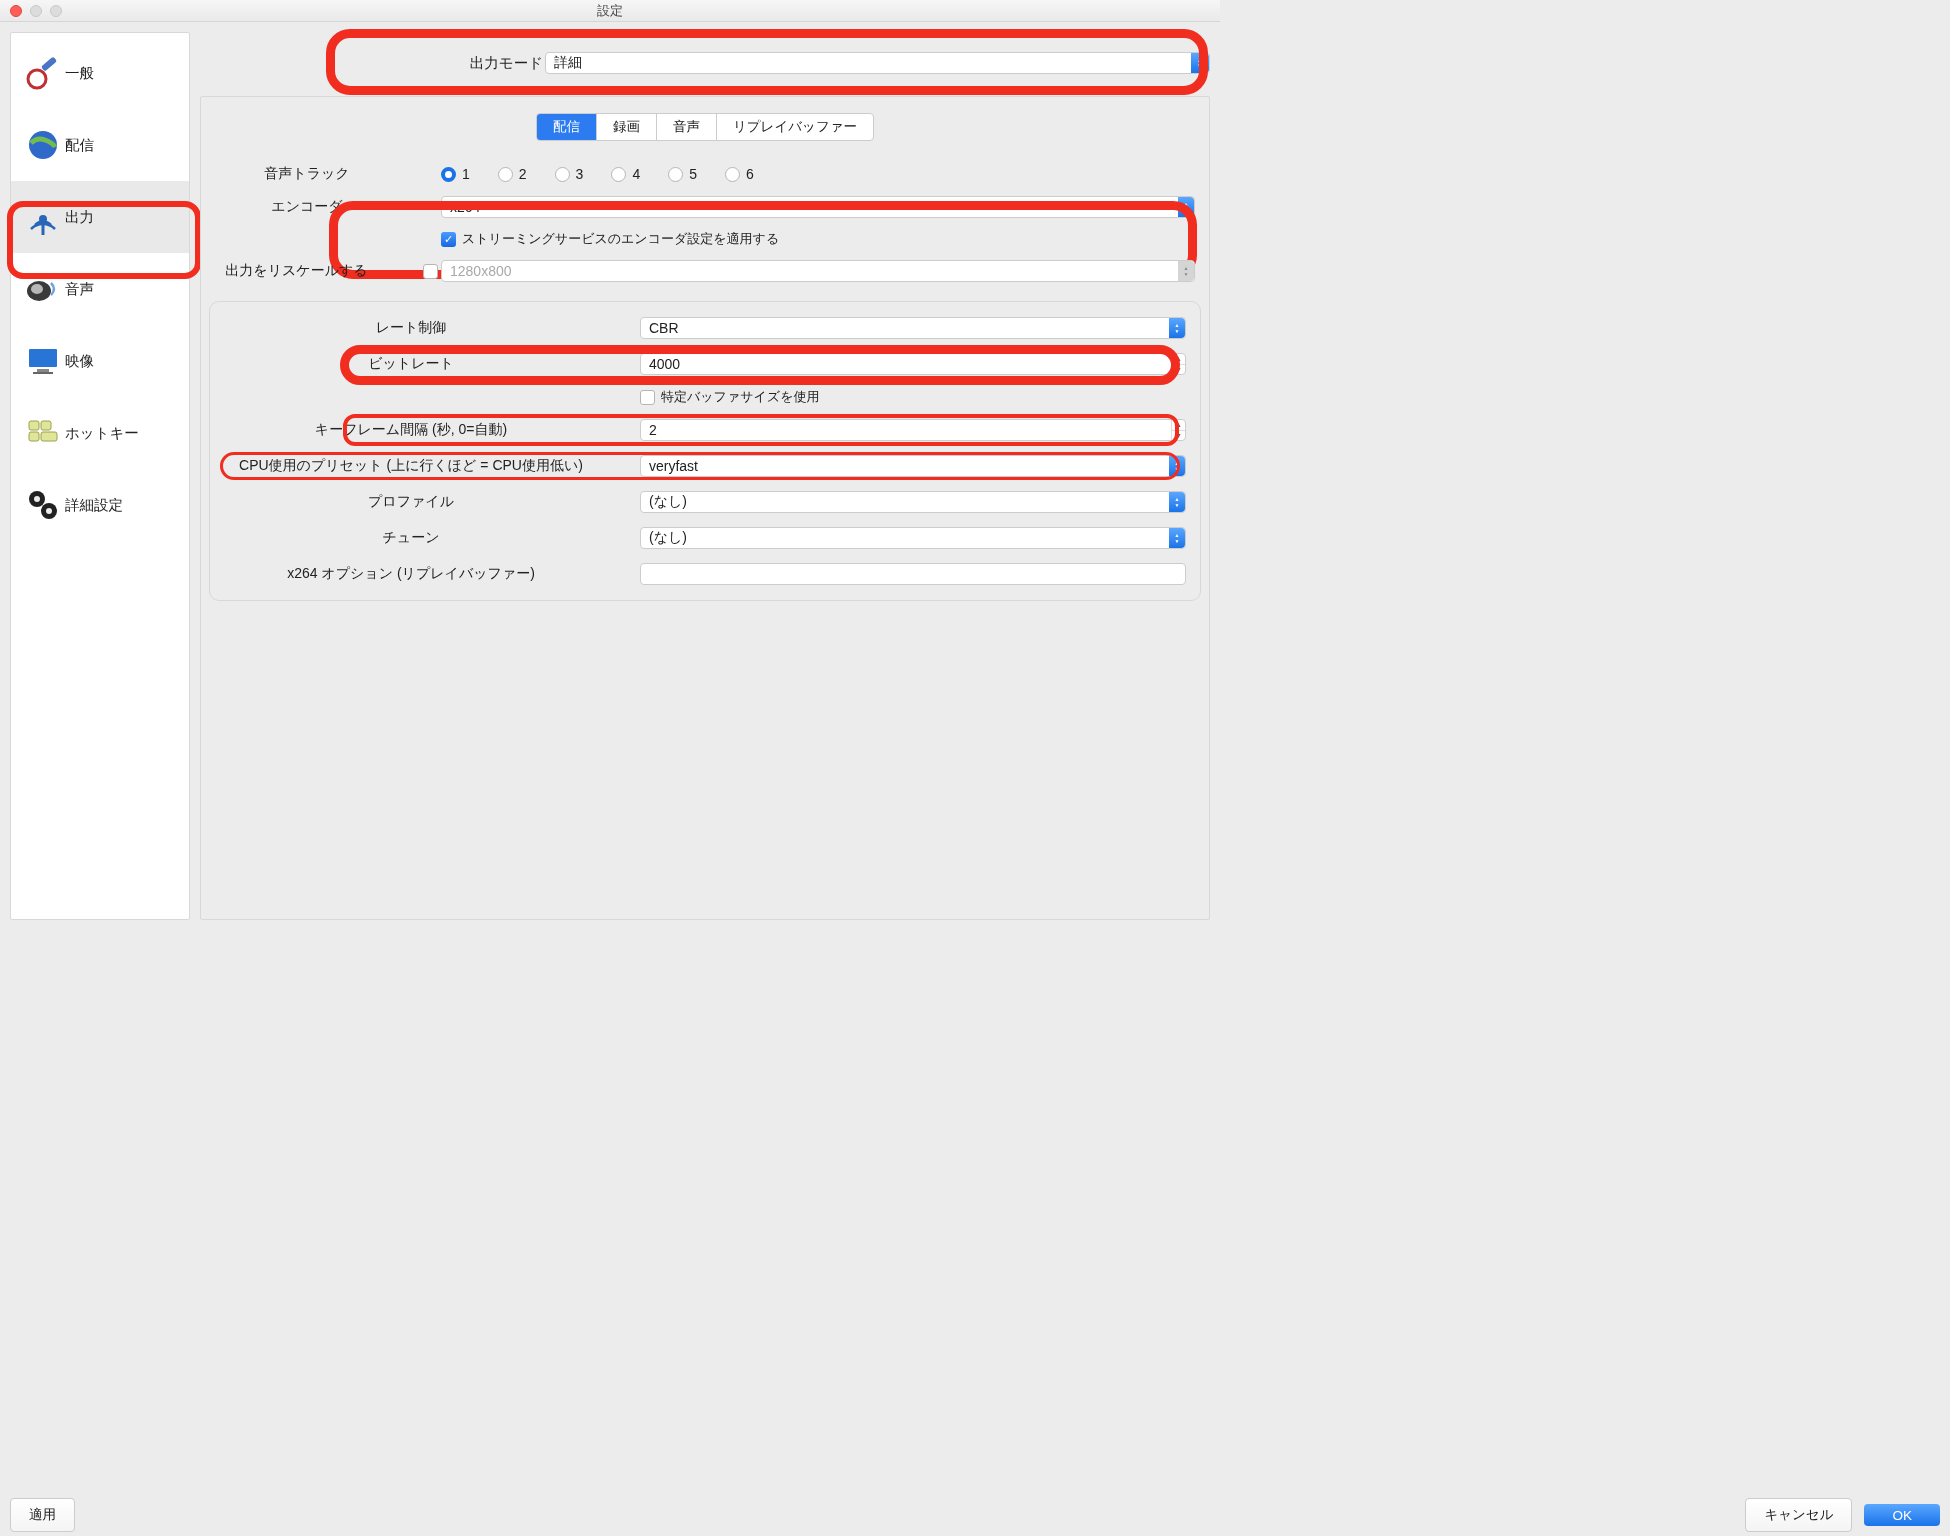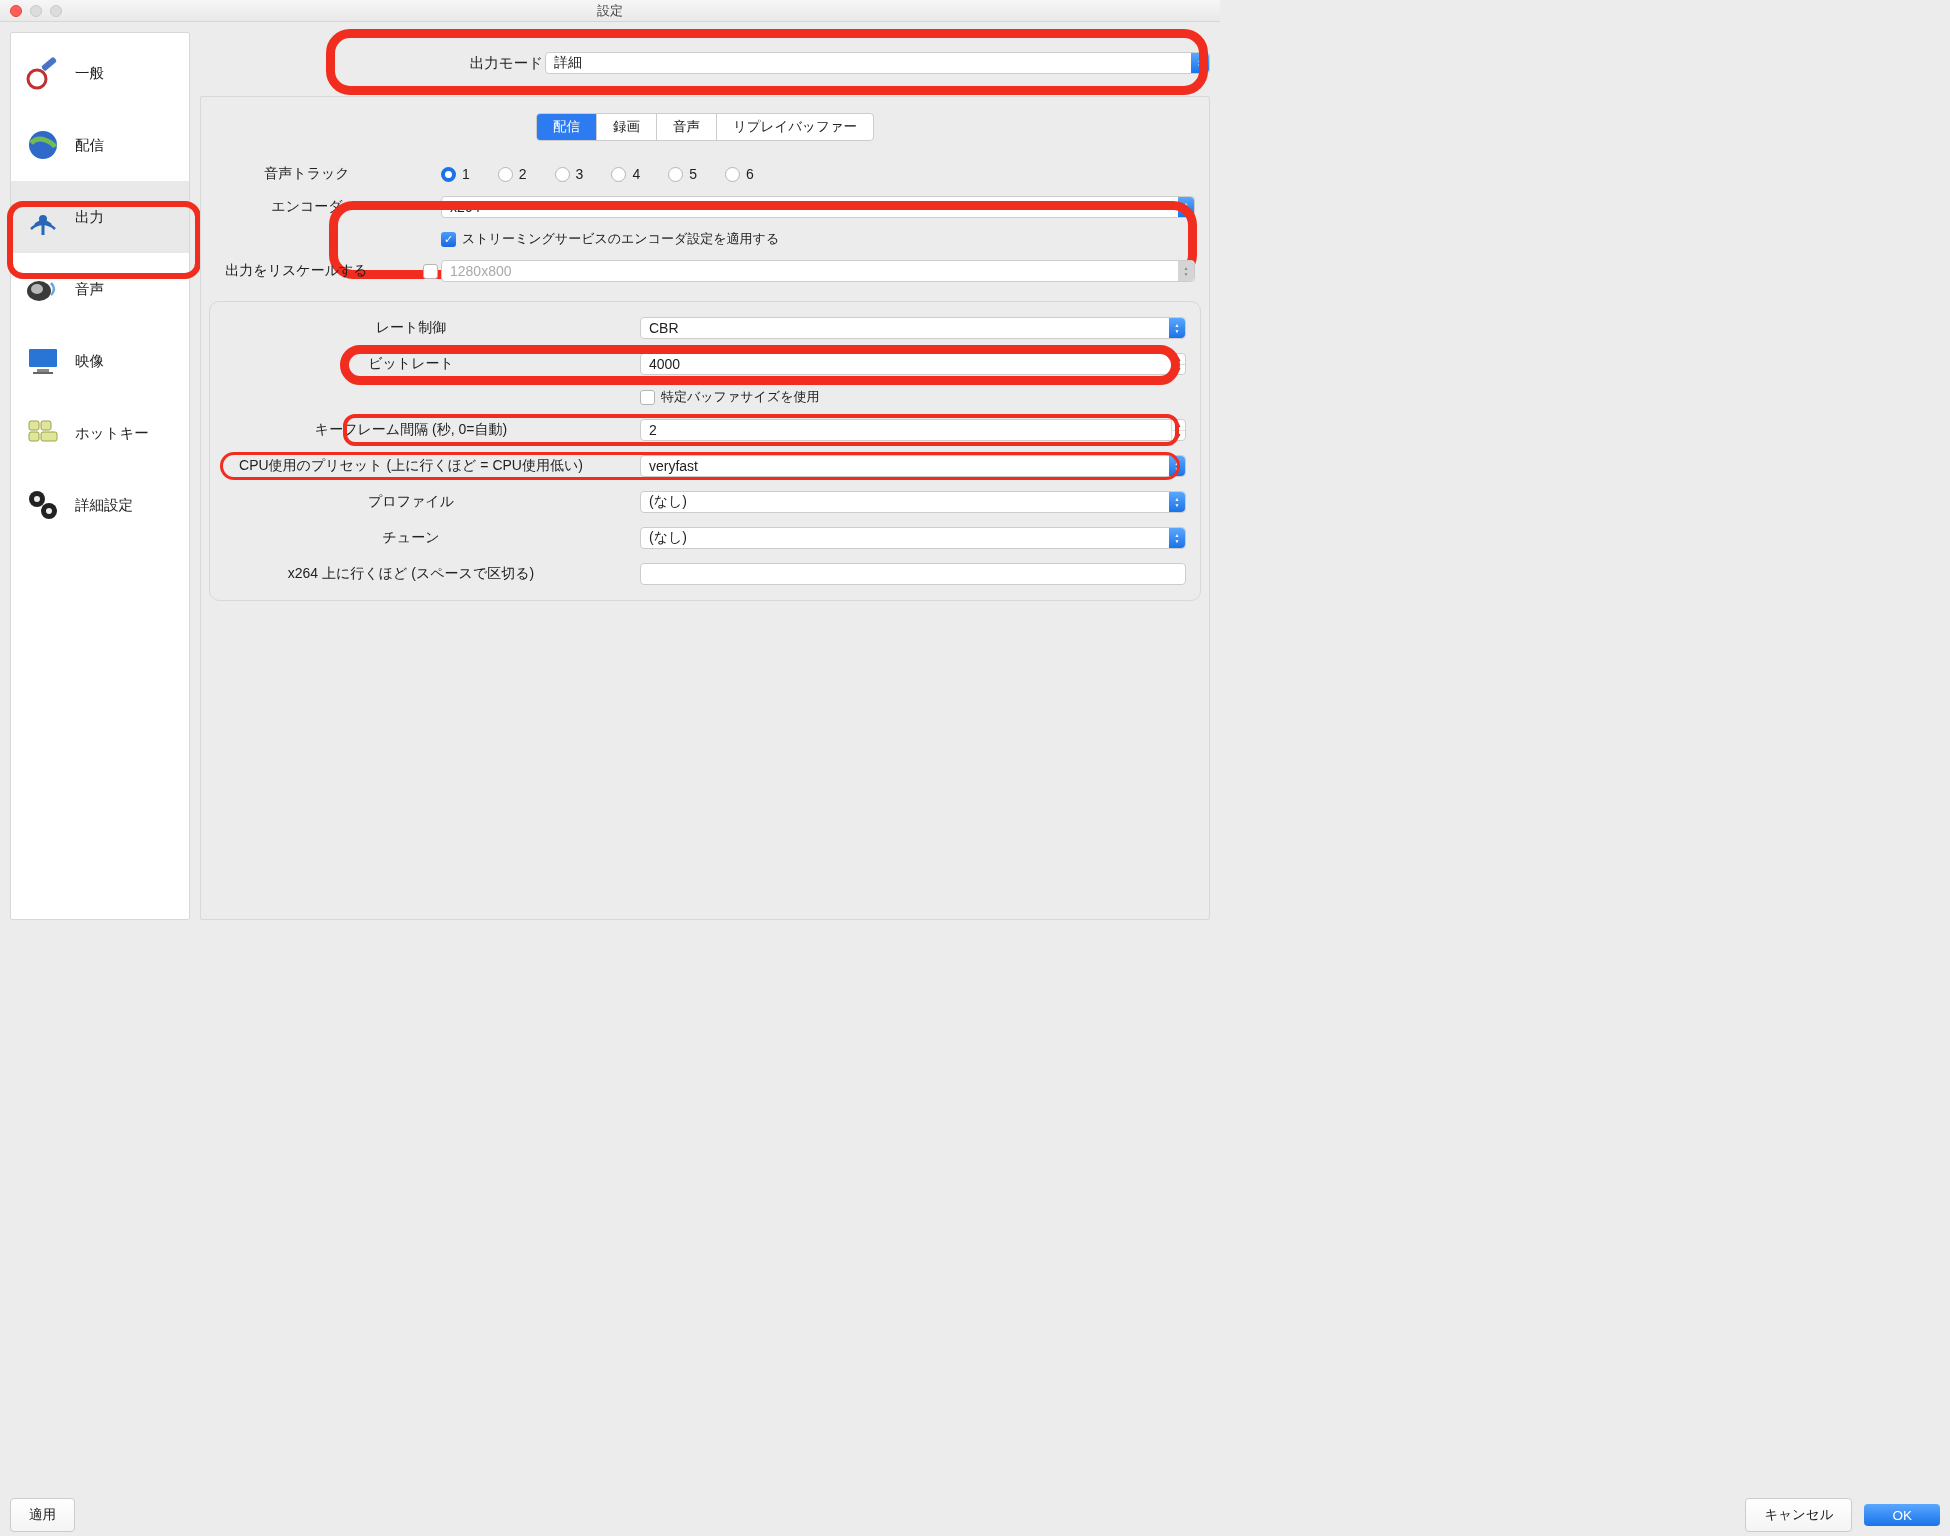--- a/index.html
+++ b/index.html
@@ -32,21 +32,21 @@
   background: #fff;
   border: 1px solid #d8d8d8;
   border-radius: 2px;
   padding: 4px 0;
   position: relative;
   flex-shrink: 0;
 }
 .sb-item {
   display: flex;
   align-items: center;
-  gap: 10px;
+  gap: 0;
   padding: 14px 10px;
   cursor: default;
   position: relative;
 }
 .sb-item.selected { background: #e9e9e9; }
 .sb-item .ico { width: 44px; height: 44px; display: flex; align-items: center; justify-content: center; flex-shrink: 0; }
 .sb-item .lbl { font-size: 14.5px; }
 .highlight-box {
   position: absolute;
   border: 6px solid #f02d1f;
@@ -360,21 +360,21 @@
           <div class="row">
             <div class="lbl">チューン</div>
             <div class="ctrl">
               <div class="selbox">
                 <span>(なし)</span>
                 <div class="sel-end-sm"></div>
               </div>
             </div>
           </div>
           <div class="row">
-            <div class="lbl">x264 上に行くほど (スペースで区切る)</div>
+            <div class="lbl">x264 オプション (リプレイバッファー)</div>
             <div class="ctrl">
               <input type="text" class="fld" value="" style="">
             </div>
           </div>
         </div>
       </div>
     </div>
   </div>
 </div>
 

